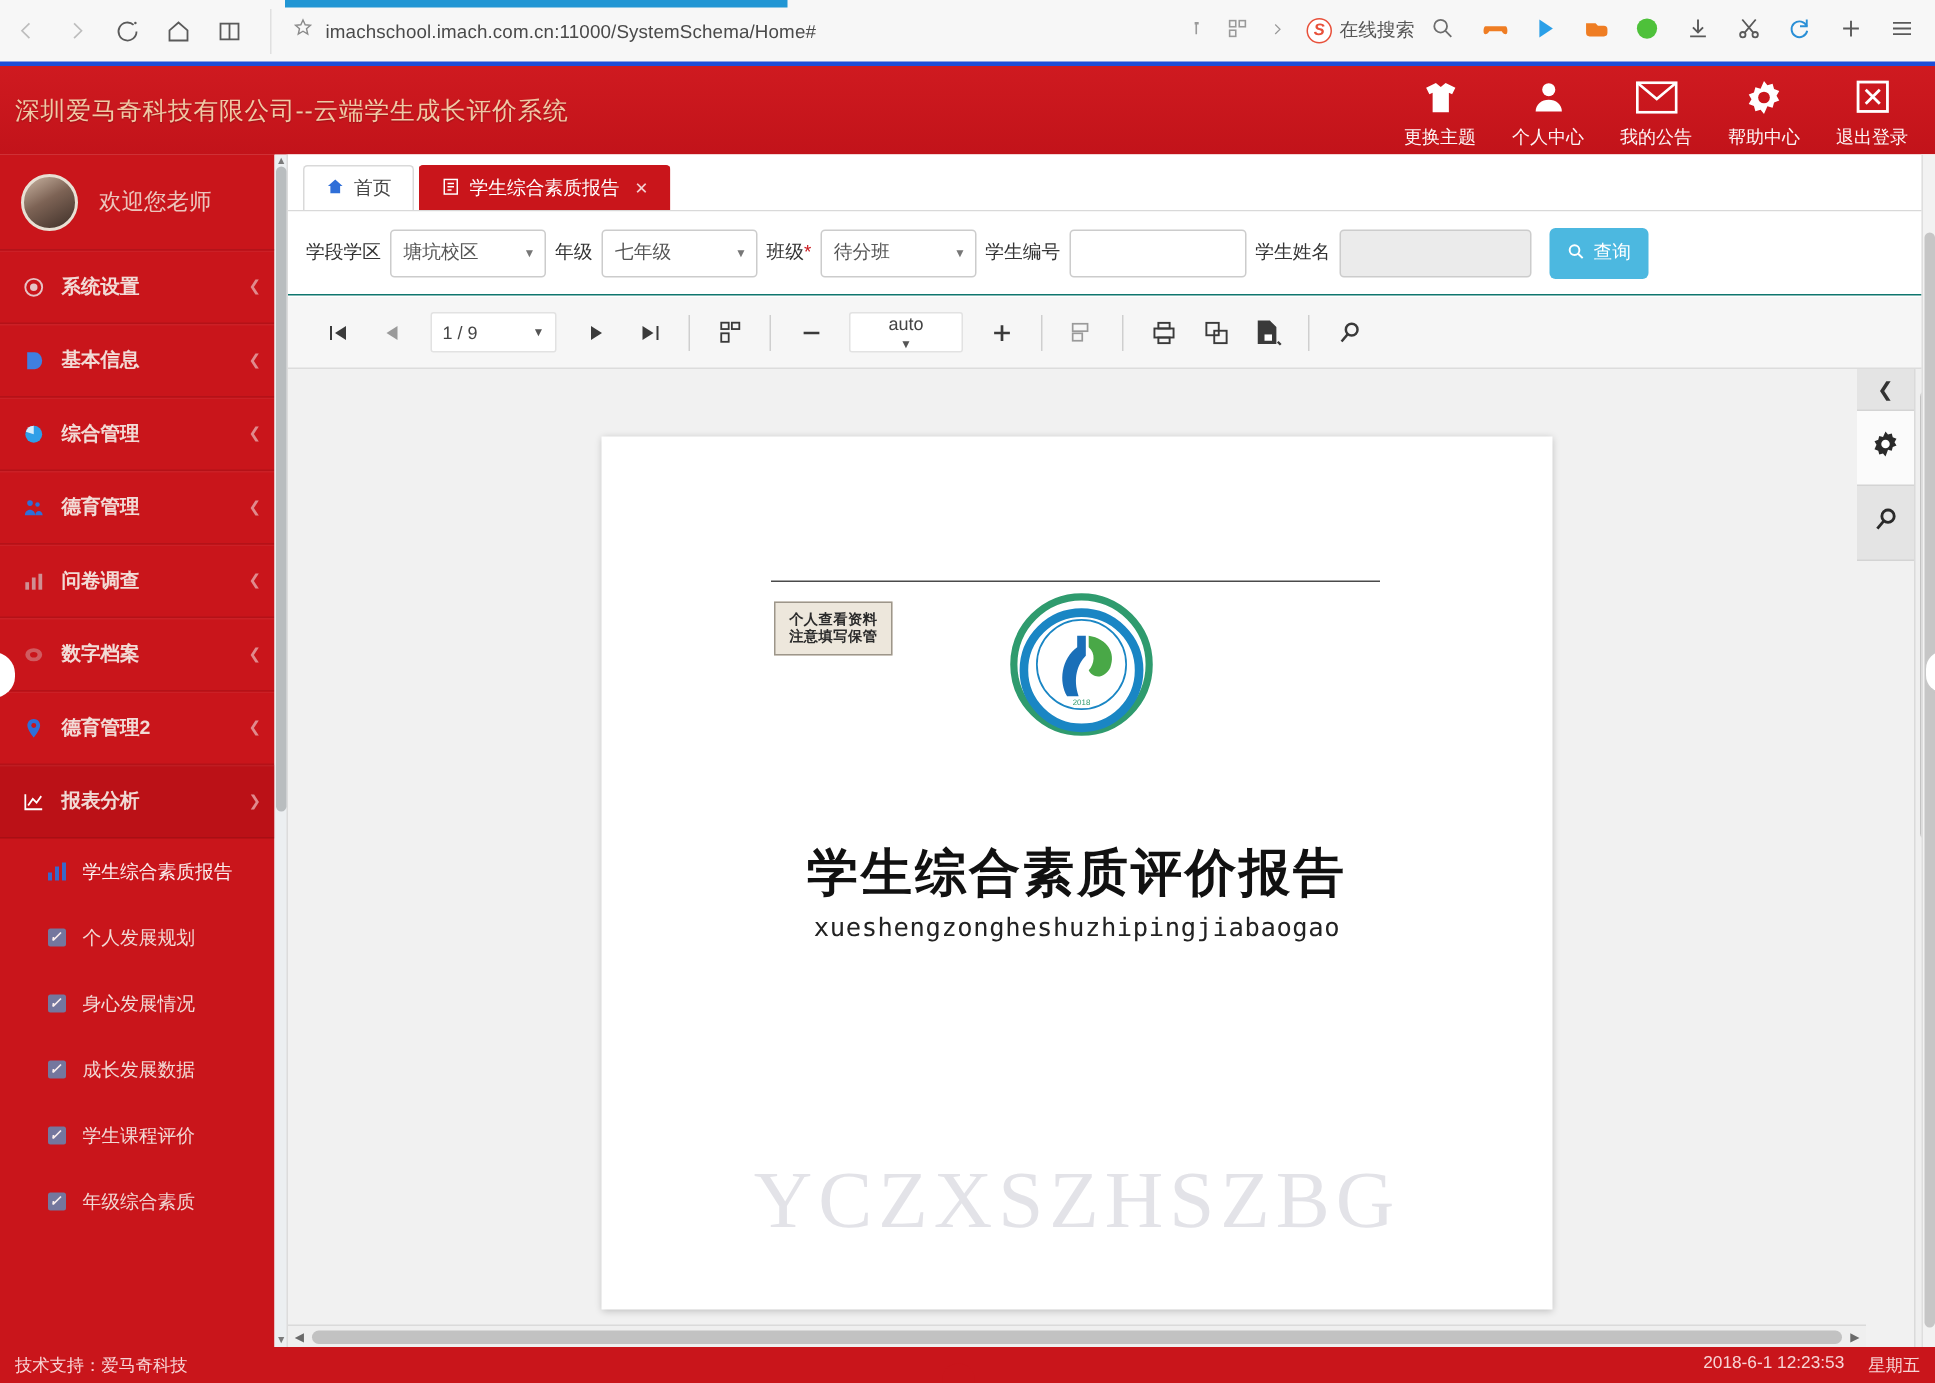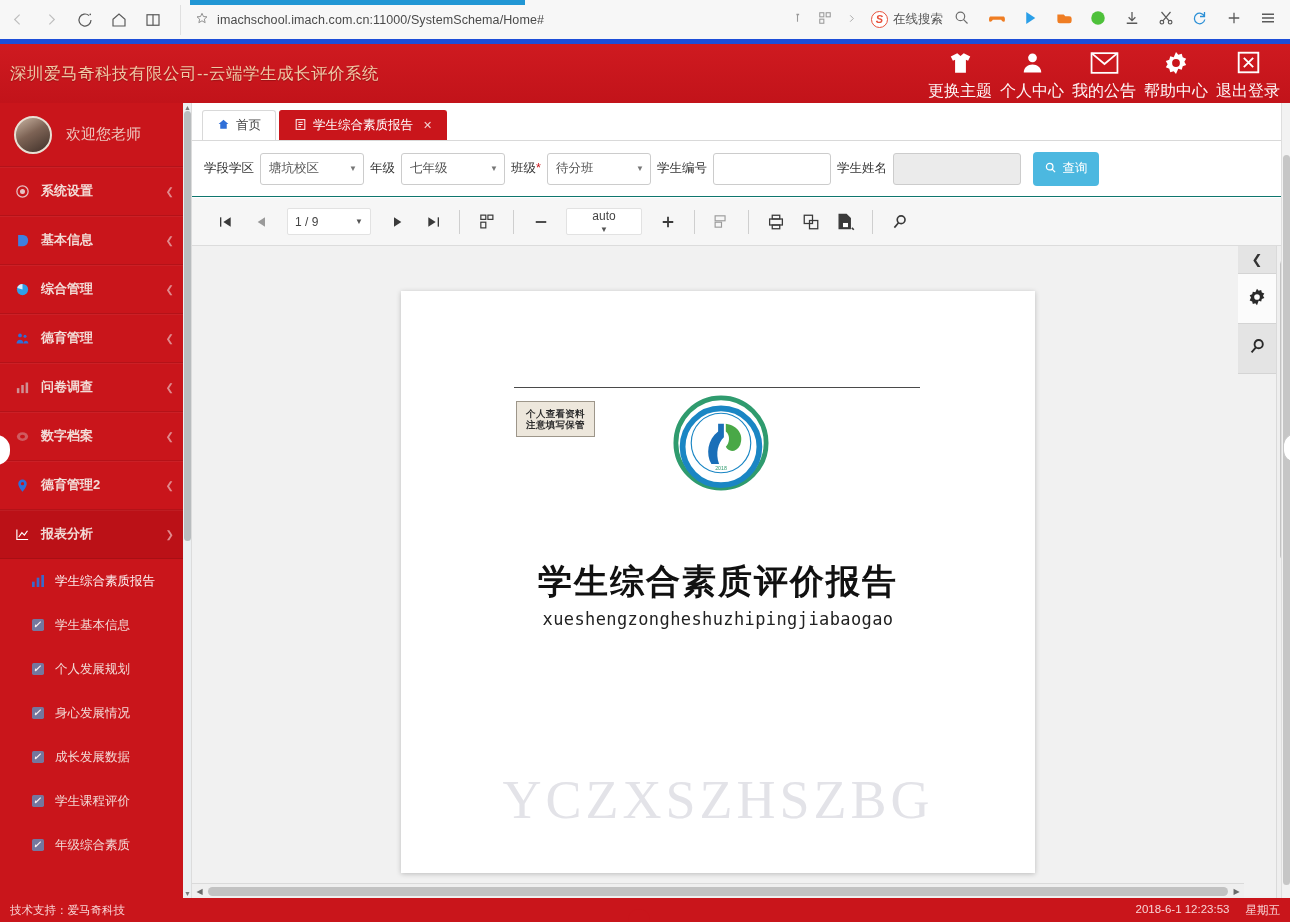--- a/index.html
+++ b/index.html
@@ -5,21 +5,21 @@
   * { box-sizing: border-box; margin: 0; padding: 0; }
   html, body {
     width: 1290px; height: 922px;
     font-family: "Liberation Sans", "DejaVu Sans", sans-serif;
     overflow: hidden; background: #fff;
   }
 
   
   #browser-chrome {
     position: absolute; left: 0; top: 0; width: 1290px; height: 44px;
-    background: #f7f7f7; border-bottom: 5px solid #1d4ed8;
+    background: #f7f7f7; border-bottom: 3px solid #1d4ed8;
     display: flex; align-items: center;
   }
   #tabstrip-stub {
     position: absolute; left: 190px; top: 0; width: 335px; height: 5px;
     background: #2196d4;
   }
   .nav-btn {
     width: 34px; height: 34px; display: flex; align-items: center;
     justify-content: center; color: #5a5a5a; font-size: 17px;
     cursor: pointer; flex: none;
@@ -66,21 +66,21 @@
     letter-spacing: .5px; text-shadow: 0 1px 1px rgba(0,0,0,.25);
     opacity: .93;
   }
   #header-actions { display: flex; align-items: flex-start; padding-right: 6px; }
   .hdr-action {
     width: 72px; display: flex; flex-direction: column; align-items: center;
     gap: 3px; cursor: pointer; padding-top: 2px;
   }
   .hdr-action .glyph { height: 30px; display: flex; align-items: center; }
   .hdr-action .glyph svg { display: block; }
-  .hdr-action .lbl { color: #fff; font-size: 16px; opacity: .96; white-space: nowrap; }
+  .hdr-action .lbl { color: #fff; font-size: 12px; opacity: .96; white-space: nowrap; }
 
   
   #sidebar {
     position: absolute; left: 0; top: 103px; width: 183px; height: 795px;
     background: #c9151b; overflow: hidden;
   }
   #profile {
     height: 64px; display: flex; align-items: center; gap: 14px;
     padding-left: 14px; border-bottom: 1px solid #b3131a;
   }
@@ -579,29 +579,20 @@
     <span class="sub-ic">
       <svg width="16" height="16" viewBox="0 0 24 24" fill="#2f6fd8">
           <rect x="3" y="13" width="4" height="8"></rect>
           <rect x="10" y="7" width="4" height="14"></rect>
           <rect x="17" y="3" width="4" height="18"></rect>
         </svg>
     </span>
     <span>学生综合素质报告</span>
   </div>
 
-  <div class="submenu-item">
-    <span class="sub-ic">
-      <svg width="16" height="16" viewBox="0 0 24 24" fill="none" stroke="#d8e2f2" stroke-width="1.7">
-          <rect x="3" y="3" width="18" height="18" rx="2.5" fill="#6e7fa8" stroke="none"></rect>
-          <path d="M8 15 L16 7 M8 15 L8.5 11.5" stroke="#ffffff"></path>
-        </svg>
-    </span>
-    <span>学生基本信息</span>
-  </div>
 
   <div class="submenu-item">
     <span class="sub-ic">
       <svg width="16" height="16" viewBox="0 0 24 24">
           <rect x="3" y="3" width="18" height="18" rx="2.5" fill="#6e7fa8"></rect>
           <path d="M8 15 L16 7 M8 15 L8.5 11.5" stroke="#ffffff" stroke-width="1.7" fill="none"></path>
         </svg>
     </span>
     <span>个人发展规划</span>
   </div>

